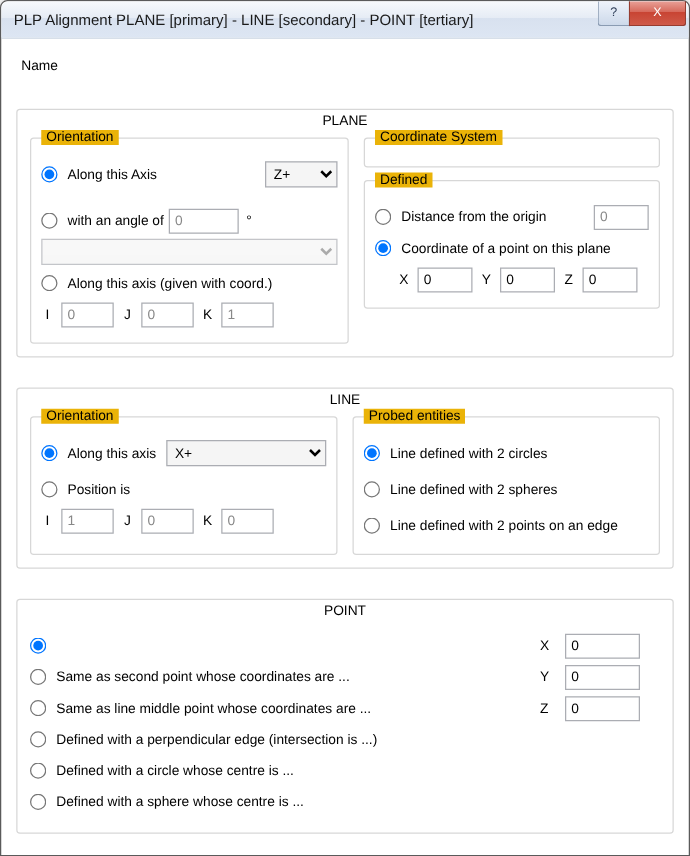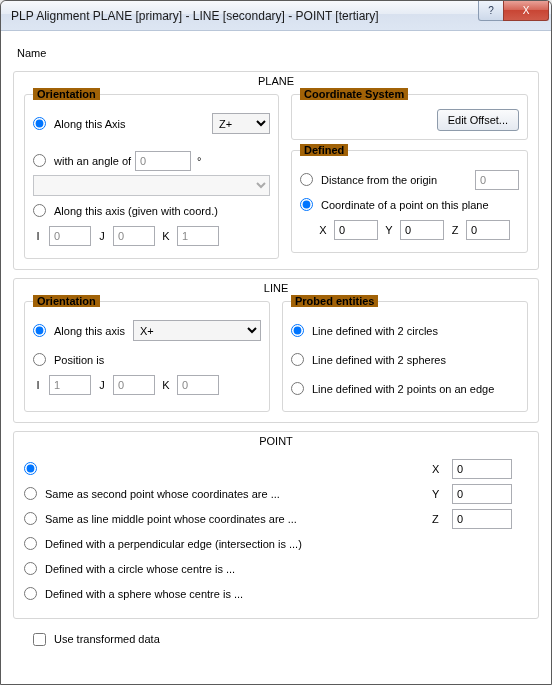--- a/index.html
+++ b/index.html
@@ -56,21 +56,21 @@
     width: 46px;
     background: linear-gradient(to bottom, #e9a097 0%, #d6695b 45%, #c84433 46%, #cf5a49 100%);
     border-color: #963c30;
     color: #fff;
   }
   .client {
     flex: 1;
     padding: 10px 12px 10px 12px;
     display: flex;
     flex-direction: column;
-    gap: 4px;
+    gap: 20px;
     overflow: hidden;
   }
   .row { display: flex; align-items: center; gap: 8px; }
   .row label { white-space: nowrap; }
   input[type=text] {
     height: 20px;
     border: 1px solid #abadb3;
     padding: 1px 4px;
     font: inherit;
     background: #fff;
@@ -109,22 +109,21 @@
     border-radius: 3px;
     margin: 0;
     padding: 14px 8px 8px 8px;
     position: relative;
   }
   fieldset.inner > legend {
     position: absolute;
     top: -7px;
     left: 8px;
     padding: 0 4px;
-    background: #a16207;
-    font-weight: bold;
+    background: #eab308;
   }
   .twocol { display: flex; gap: 12px; }
   .twocol > * { flex: 1; min-width: 0; }
   .rline { display: flex; align-items: center; gap: 4px; margin: 4px 0; min-height: 21px;}
   input[type=radio], input[type=checkbox] {
     margin: 0 4px 0 0;
     vertical-align: middle;
   }
   .ijk { display: flex; gap: 6px; align-items: center; }
   .ijk label { width: 10px; text-align: center; }
@@ -213,23 +212,20 @@
             <label>J</label>
             <input type="text" disabled="" value="0" style="">
             <label>K</label>
             <input type="text" disabled="" value="1" style="">
           </div>
         </fieldset>
 
         <div style="display:flex;flex-direction:column;gap:10px;">
           <fieldset class="inner">
             <legend>Coordinate System</legend>
-            <div style="text-align:right">
-              <button class="btn">Edit Offset...</button>
-            </div>
           </fieldset>
 
           <fieldset class="inner">
             <legend>Defined</legend>
             <div class="rline">
               <input type="radio" name="plpos" style="">
               <span>Distance from the origin</span>
               <input type="text" disabled="" style="width: 44px; margin-left: auto;" value="0">
             </div>
             <div class="rline">

